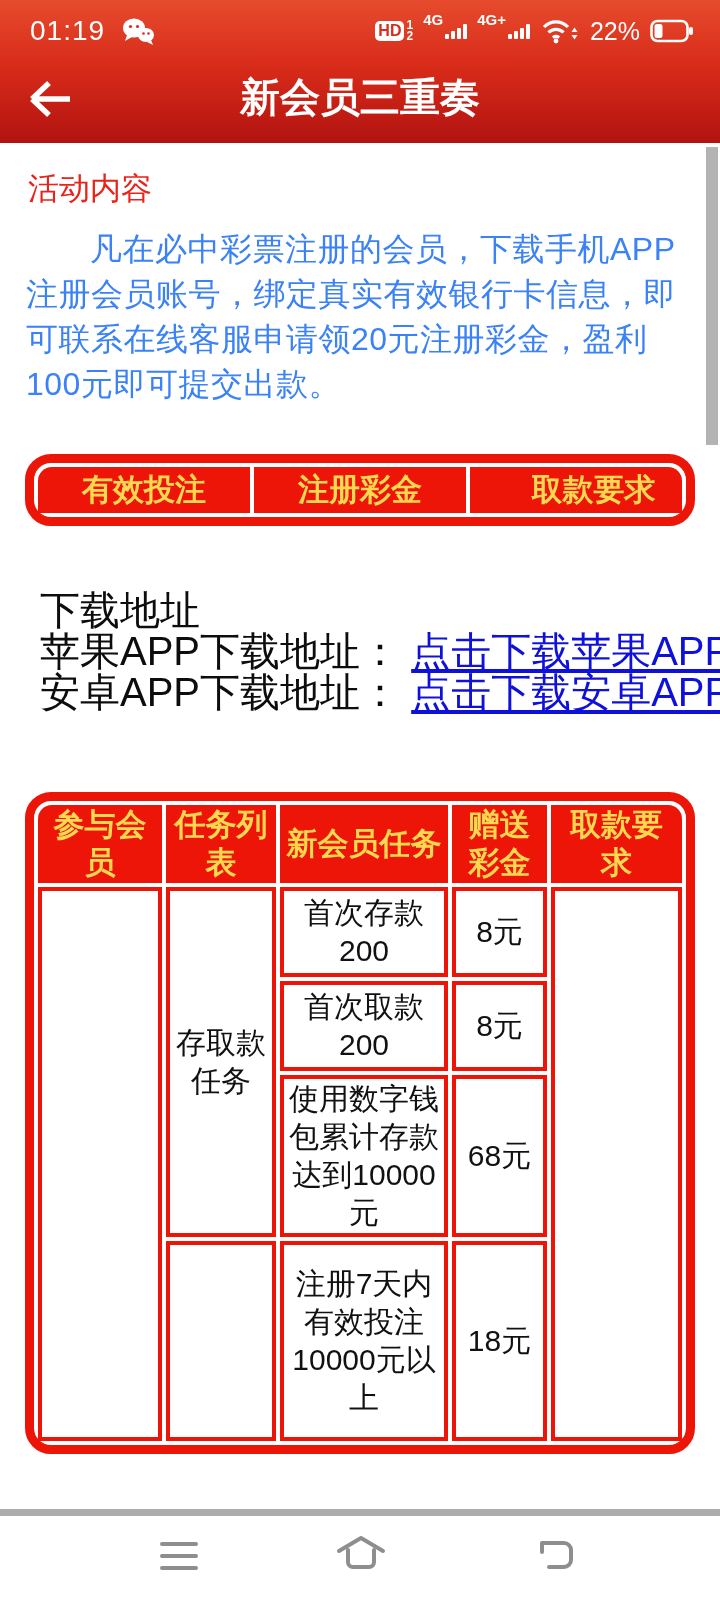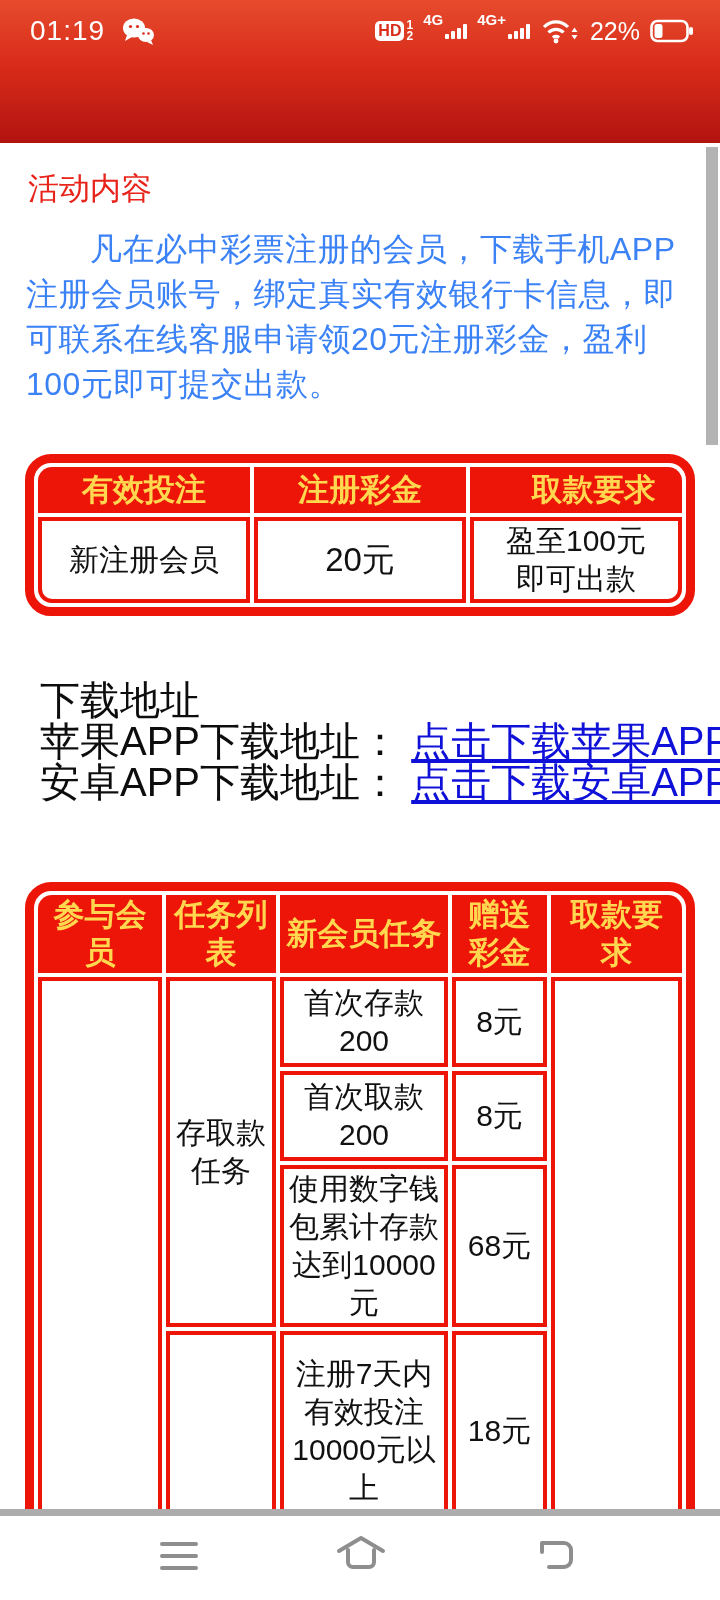--- a/index.html
+++ b/index.html
@@ -169,20 +169,28 @@
       <span class="pct">22%</span>
       <span style="display:flex;">
         <svg width="44" height="24" viewBox="0 0 44 24">
           <rect x="1.5" y="2" width="36" height="20" rx="6" stroke="#fff" stroke-width="2.6" fill="none"></rect>
           <rect x="4.5" y="5" width="8" height="14" rx="2.5" fill="#fff"></rect>
           <rect x="39" y="8" width="4" height="8" rx="2" fill="#fff"></rect>
         </svg>
       </span>
     </span>
   </div>
+  <div class="nav-row">
+    <span class="back-btn">
+      <svg width="54" height="50" viewBox="0 0 54 50">
+        <path d="M48 25 H10 M10 25 L27 9 M10 25 L27 41" stroke="#fff" stroke-width="5.5" fill="none" stroke-linejoin="miter"></path>
+      </svg>
+    </span>
+    <div class="page-title">新会员三重奏</div>
+  </div>
 </div>
 
 <div class="content">
   <div class="scroll-thumb"></div>
 
   <div class="section-heading">活动内容</div>
 
   <p class="intro">凡在必中彩票注册的会员，下载手机APP注册会员账号，绑定真实有效银行卡信息，即可联系在线客服申请领20元注册彩金，盈利100元即可提交出款。</p>
 
 
@@ -191,26 +199,20 @@
       <colgroup>
           <col style="width:212px">
           <col style="width:212px">
           <col style="width:212px">
         </colgroup>
       <tbody>
           <tr>
         <th>有效投注</th>
         <th>注册彩金</th>
         <th>取款要求</th>
-      </tr>
-      <tr>
-        <td>新注册会员</td>
-        <td class="red-val">20元</td>
-        <td>盈至100元
-即可出款</td>
       </tr>
     </tbody>
       </table>
   </div>
 
   <div class="dl-block">
     <div class="dl-line">下载地址</div>
     <div class="dl-line">
       <span>苹果APP下载地址：</span>
       <a class="dl-link" href="#">点击下载苹果APP</a>

